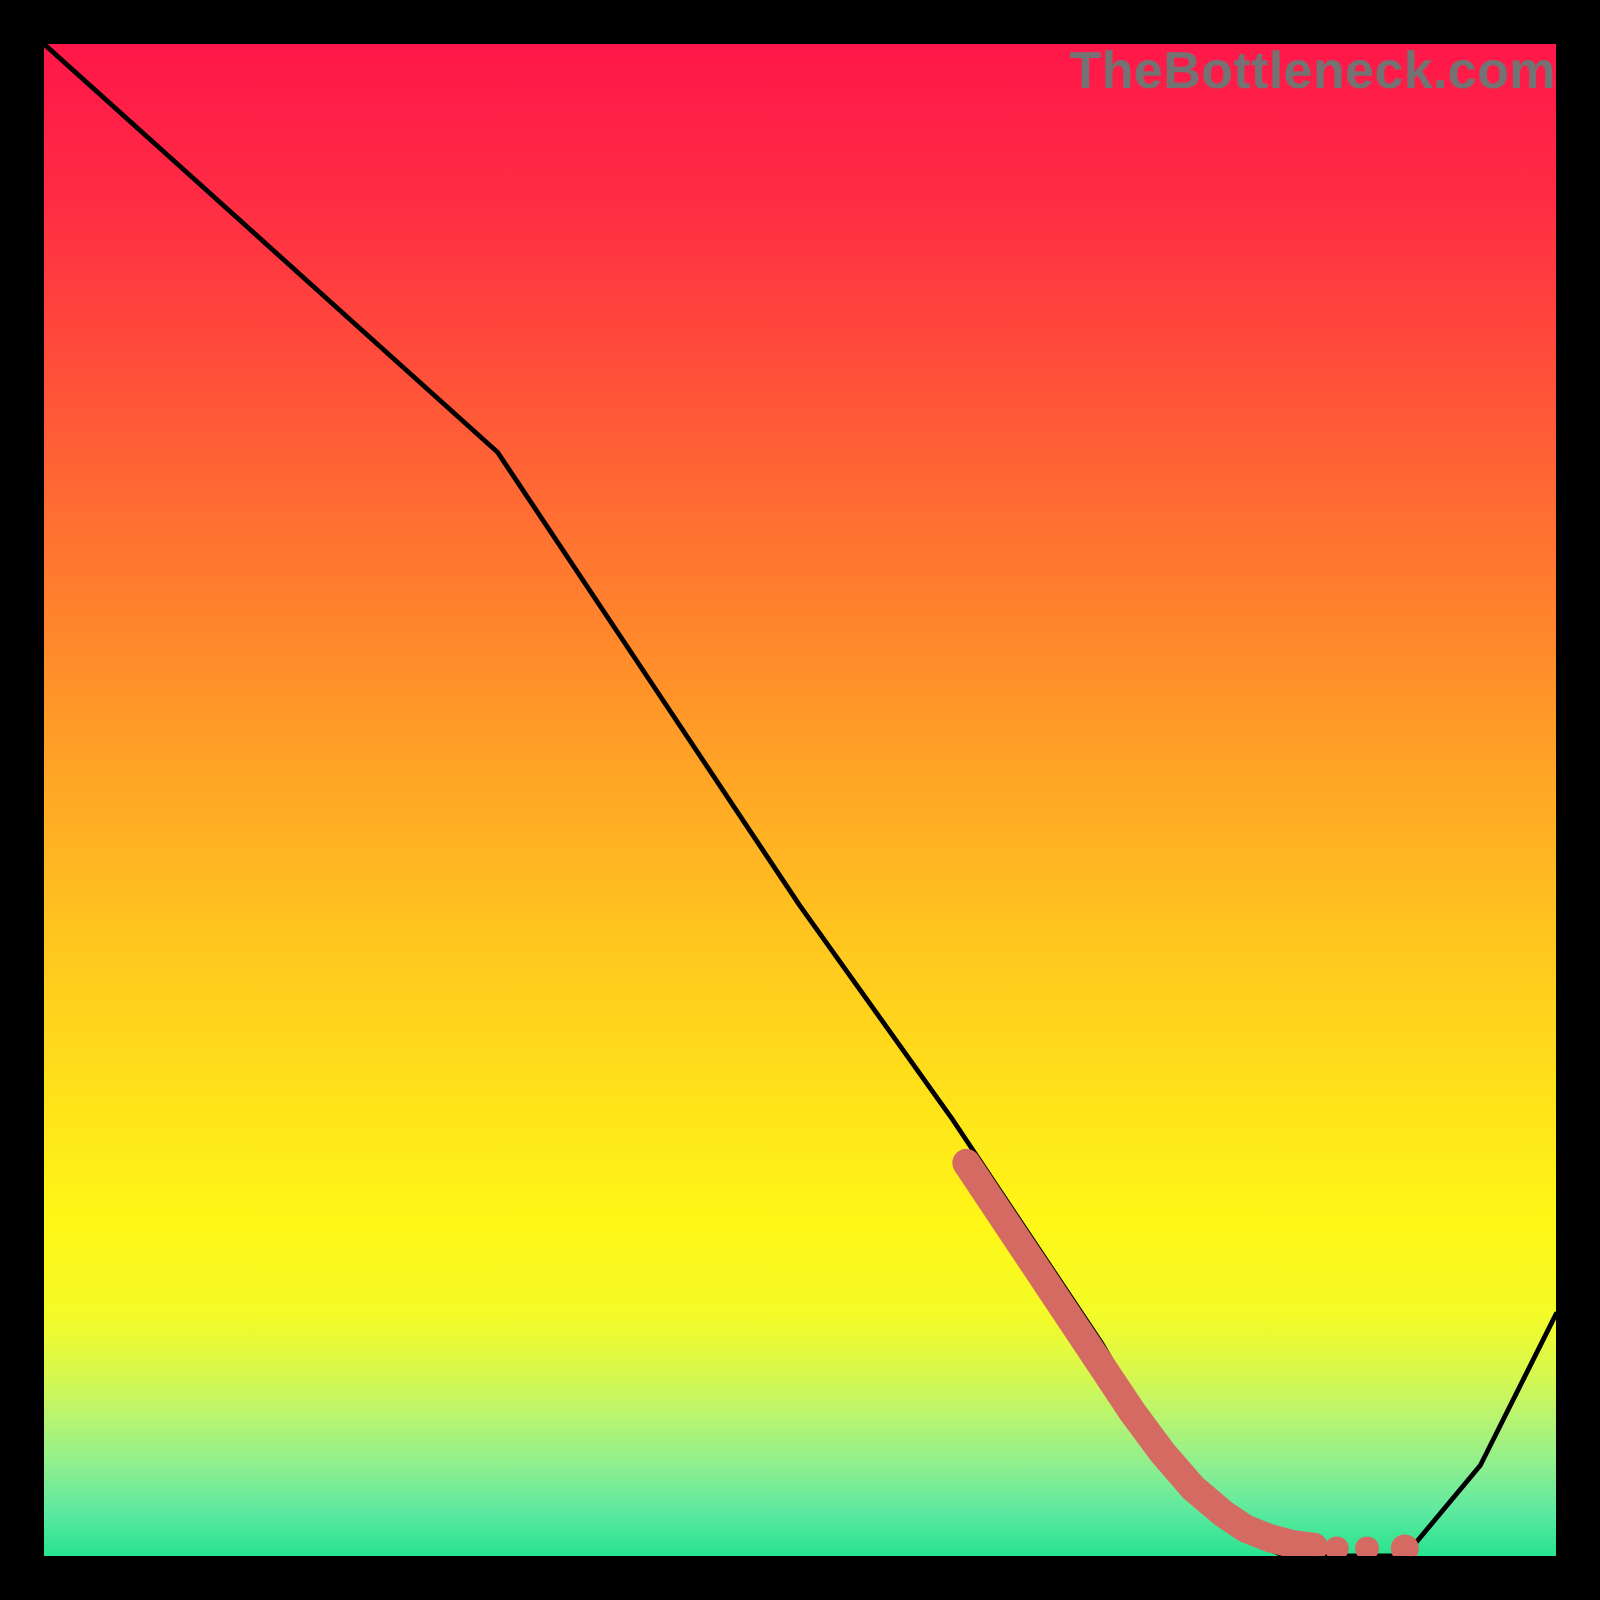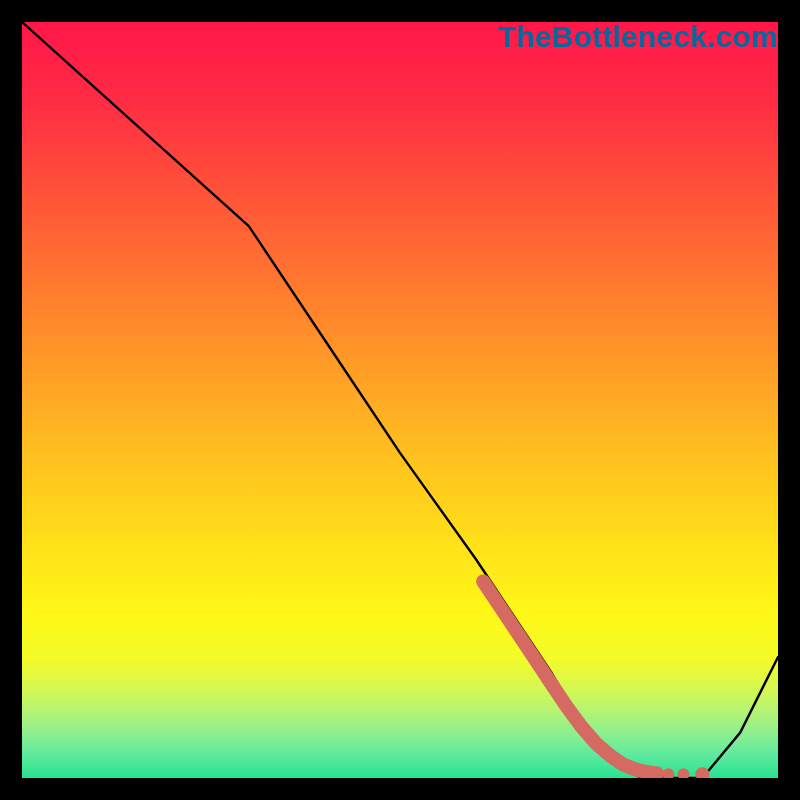--- a/index.html
+++ b/index.html
@@ -16,23 +16,23 @@
     left: 22px;
     top: 22px;
     width: 756px;
     height: 756px;
     background: #000;
   }
   .watermark {
     position: absolute;
     top: -2px;
     right: 0;
-    font-size: 30px;
+    font-size: 26px;
     font-weight: 600;
-    color: #0369a1;
+    color: #737373;
     letter-spacing: 0.2px;
     user-select: none;
   }
   svg {
     display: block;
   }
 </style>
 </head>
 <body>
 

